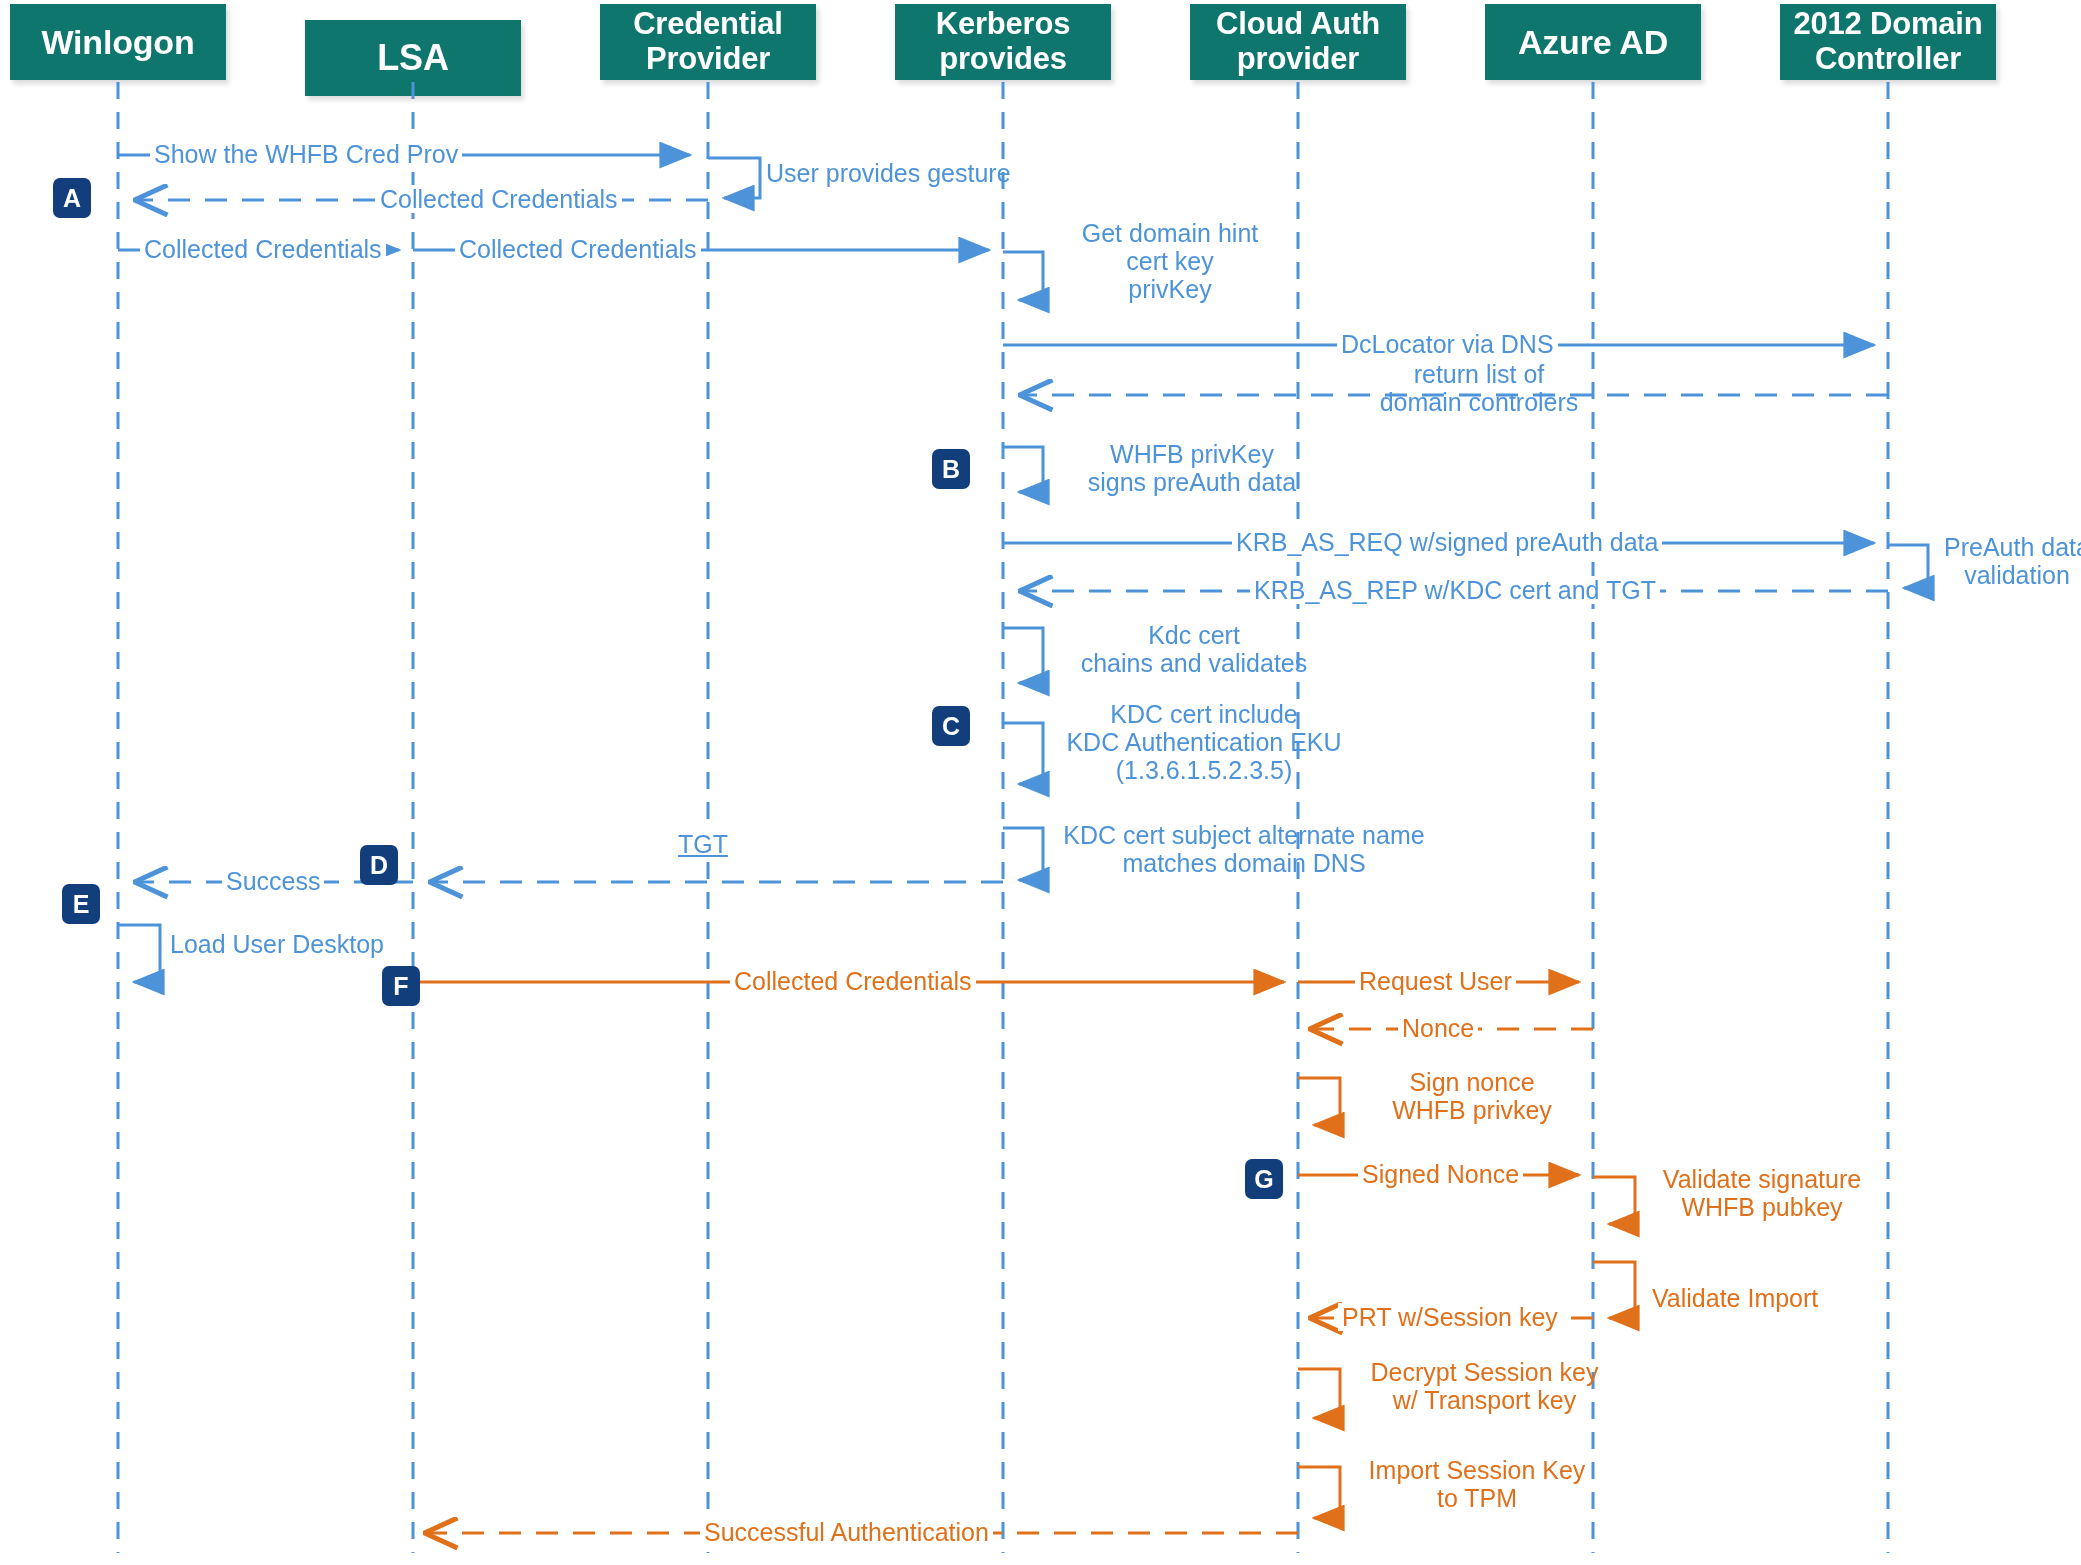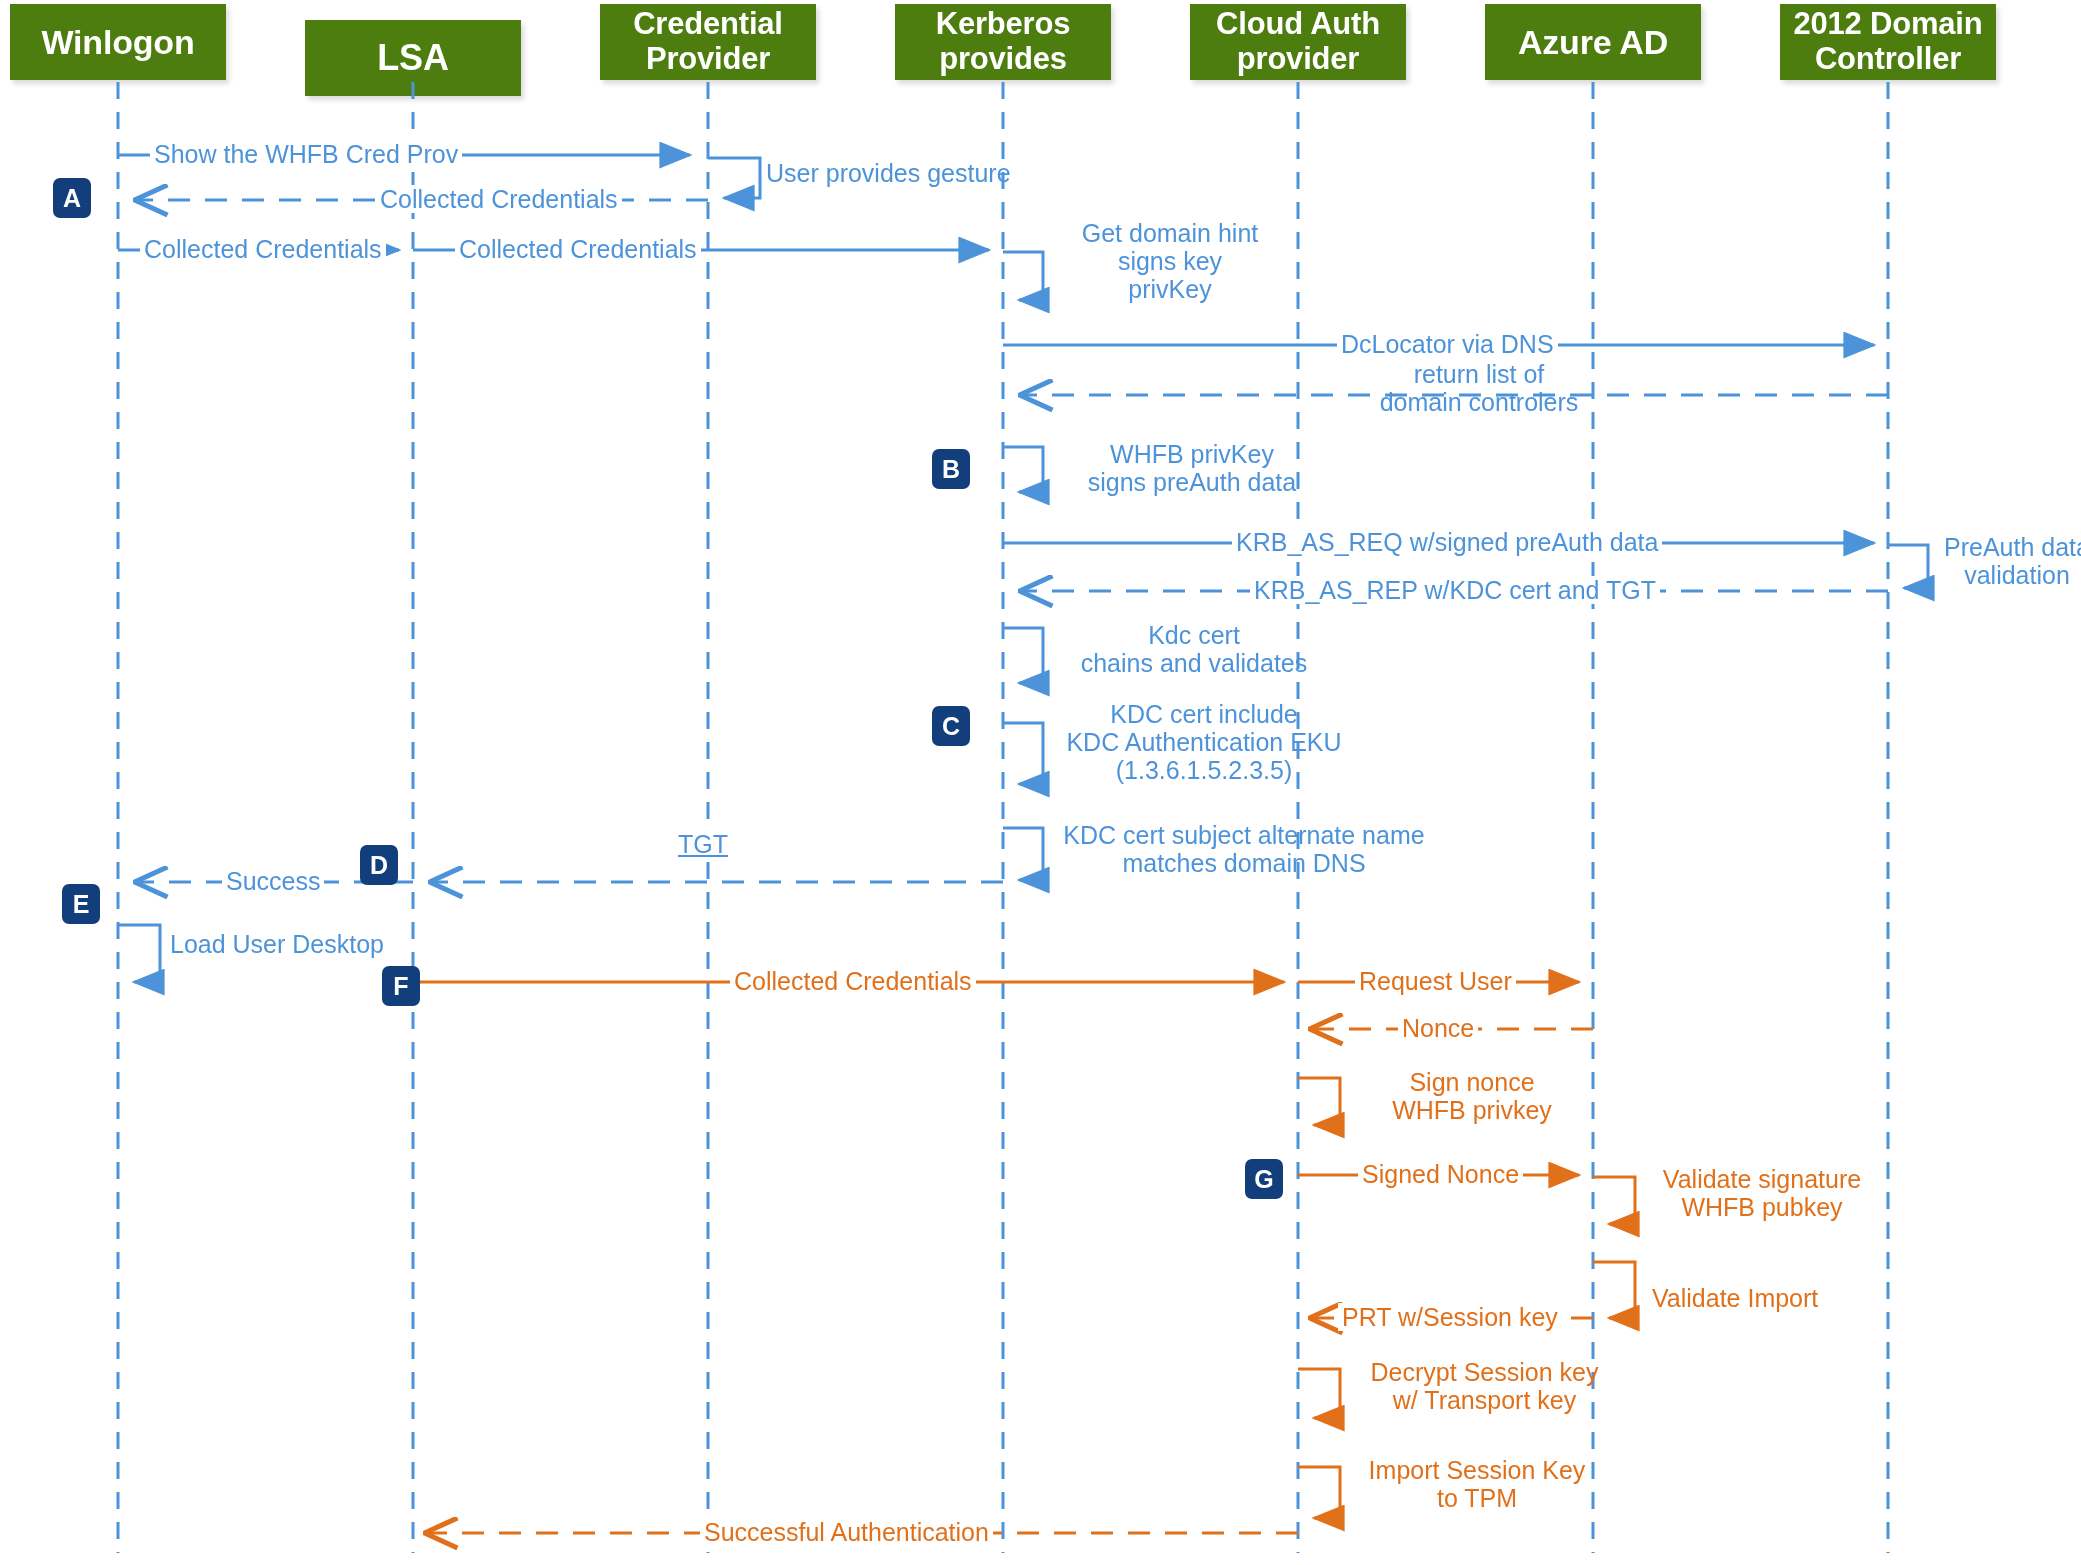--- a/index.html
+++ b/index.html
@@ -1,21 +1,21 @@
 <!DOCTYPE html>
 <html><head>
 <meta charset="utf-8">
 <style>
   html,body{margin:0;padding:0;background:#ffffff;}
   body{font-family:"Liberation Sans",sans-serif;}
   #stage{position:relative;width:2081px;height:1565px;overflow:hidden;background:#fff;}
   #svgroot{position:absolute;left:0;top:0;width:2081px;height:1565px;}
 
   .lane-head{
-    position:absolute;background:#4d7c0f;color:#ffffff;
+    position:absolute;background:#0f766e;color:#ffffff;
     display:flex;align-items:center;justify-content:center;text-align:center;
     font-weight:bold;line-height:1.12;letter-spacing:-0.2px;
     box-shadow:3px 4px 5px rgba(0,0,0,0.14);
     font-family:"Liberation Sans",sans-serif;
   }
   .lane-head span{display:block;padding:0 4px;}
 
   .msg-label{
     position:absolute;color:#4D93D9;font-size:25px;line-height:1.12;
     text-align:center;white-space:nowrap;
@@ -157,21 +157,21 @@
 
   <div class="msg-label nobg" style="left:762px;top:159px;">User provides gesture</div>
 
   <div class="msg-label" style="left:376px;top:185px;">Collected Credentials</div>
 
   <div class="msg-label" style="left:140px;top:235px;">Collected Credentials</div>
   <div class="msg-label" style="left:455px;top:235px;">Collected Credentials</div>
 
   <div class="msg-label nobg" style="left:1051px;top:219px;width:230px;text-align:center;">
     <div>Get domain hint</div>
-    <div>signs key</div>
+    <div>cert key</div>
     <div>privKey</div>
   </div>
 
   <div class="msg-label" style="left:1337px;top:330px;">DcLocator via DNS</div>
   <div class="msg-label nobg" style="left:1330px;top:360px;width:290px;text-align:center;">
     <div>return list of</div>
     <div>domain controlers</div>
   </div>
 
   <div class="msg-label nobg" style="left:1053px;top:440px;width:270px;text-align:center;">

